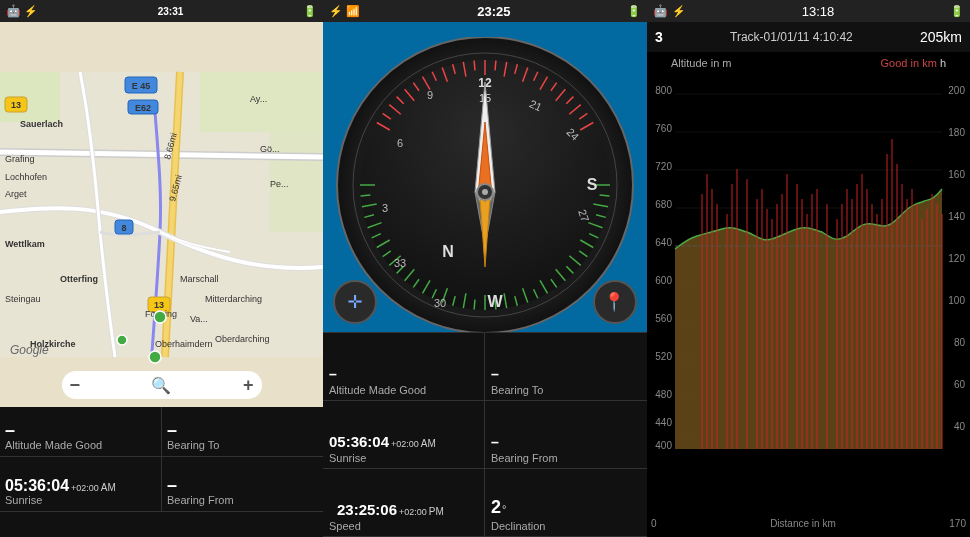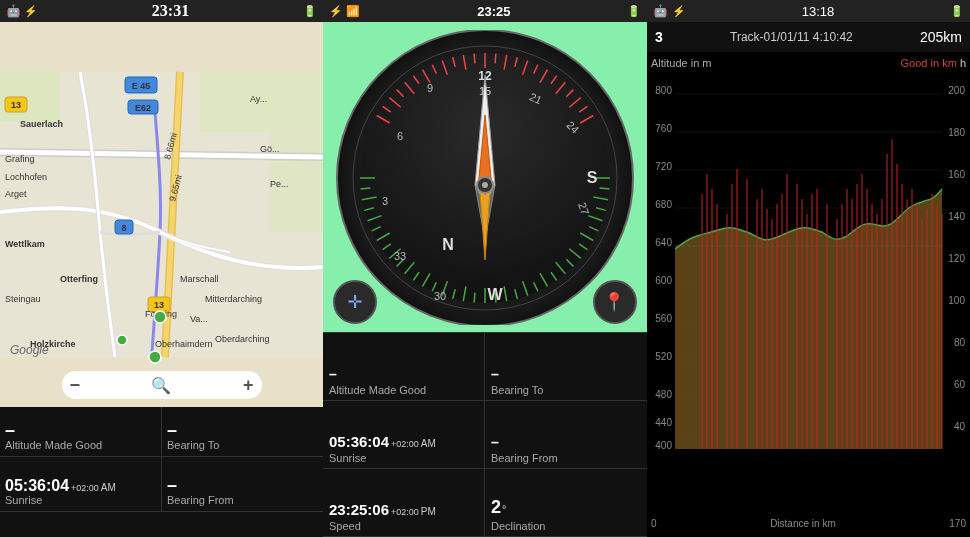--- a/index.html
+++ b/index.html
@@ -92,23 +92,23 @@
       display: flex;
       align-items: center;
       justify-content: space-between;
       padding: 0 6px;
       font-size: 11px;
       color: #fff;
     }
 
     .compass-area {
       flex: 1;
-      background: #86efac;
-      display: flex;
-      align-items: center;
+      background: #0369a1;
+      display: flex;
+      align-items: flex-end;
       justify-content: center;
       position: relative;
     }
 
     .compass-buttons {
       position: absolute;
       bottom: 8px;
       left: 0; right: 0;
       display: flex;
       justify-content: space-between;
@@ -180,21 +180,21 @@
     }
     .chart-header .track-num { color: #fff; font-size: 14px; font-weight: bold; }
     .chart-header .track-name { color: #ccc; font-size: 12px; }
     .chart-header .track-dist { color: #fff; font-size: 14px; }
 
     .chart-legend {
       height: 22px;
       background: #000;
       display: flex;
       align-items: center;
-      padding: 0 4px;
+      padding: 0 24px;
       justify-content: space-between;
       font-size: 11px;
     }
     .chart-legend .alt-label { color: #aaa; }
     .chart-legend .speed-label { color: #c44; }
     .chart-legend .h-label { color: #ccc; }
 
     .chart-canvas {
       flex: 1;
       position: relative;
@@ -234,21 +234,21 @@
 </head>
 <body>
 
 <div id="panel-map">
 
   <div class="status-bar">
     <div class="icons">
       <span style="font-size:12px;">🤖</span>
       <span style="font-size:11px;">⚡</span>
     </div>
-    <span style="font-size:16px;font-weight:bold;font-family:Liberation Serif, serif;">23:31</span>
+    <span style="font-size:10px;font-weight:bold;">23:31</span>
     <div class="icons">
       <span>🔋</span>
     </div>
   </div>
 
   <div class="map-area">
     <svg class="map-svg" viewBox="0 0 323 285" xmlns="http://www.w3.org/2000/svg">
 
       <rect width="323" height="285" fill="#e8e4d4"></rect>
 
@@ -512,21 +512,21 @@
       </div>
       <span class="c-label">Sunrise</span>
     </div>
     <div class="comp-cell">
       <span class="c-dash">–</span>
       <span class="c-label">Bearing From</span>
     </div>
 
     <div class="comp-cell">
       <div style="display:flex;align-items:baseline;gap:2px;">
-        <span class="c-value" style="font-size:15px;">23:25:06</span>
+        <span class="c-value" style="font-size:15px;margin-left:8px;">23:25:06</span>
         <span style="font-size:9px;color:#ccc;">+02:00</span>
         <span style="font-size:10px;color:#ccc;">PM</span>
       </div>
       <span class="c-label">Speed</span>
     </div>
     <div class="comp-cell">
       <div style="display:flex;align-items:baseline;gap:1px;">
         <span class="c-value">2</span>
         <span style="font-size:11px;color:#ccc;">°</span>
       </div>

